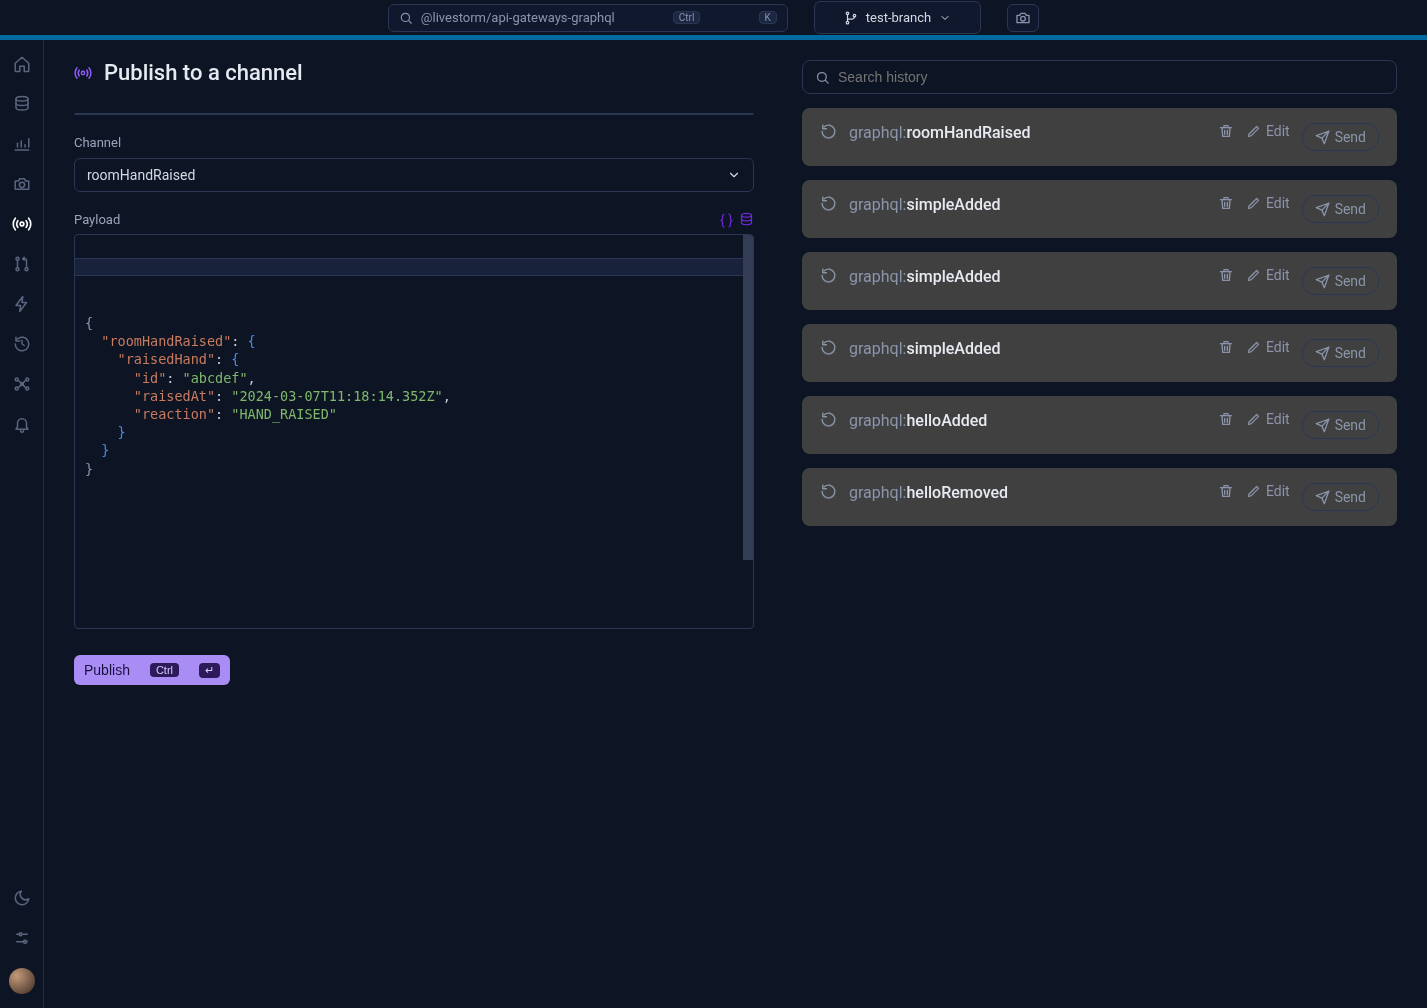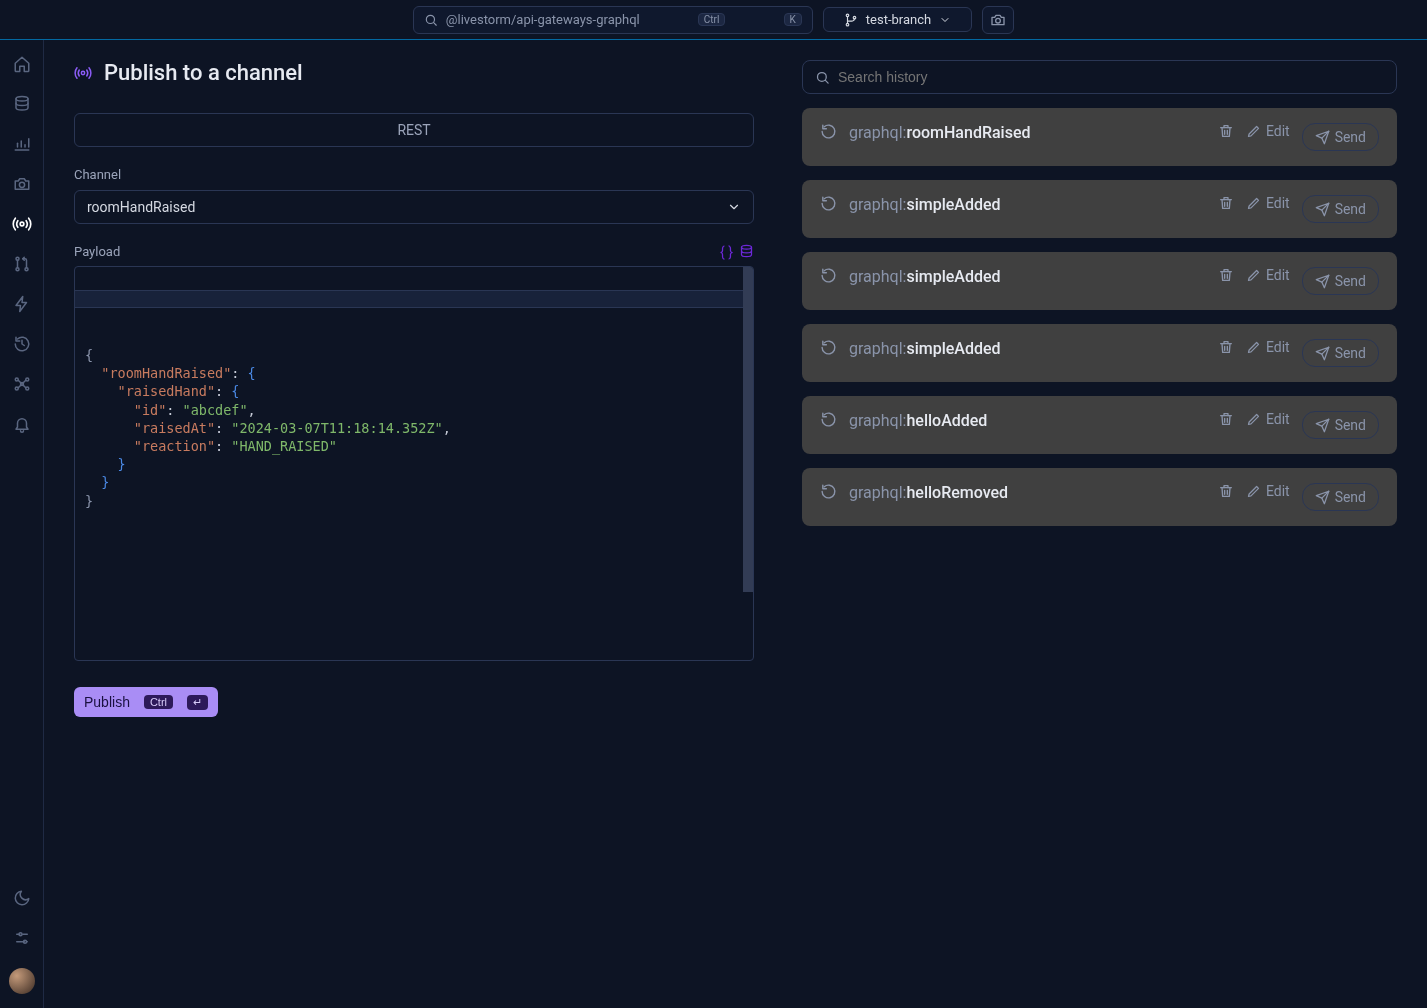--- a/index.html
+++ b/index.html
@@ -9,46 +9,46 @@
   color: #d5d9e2;
   width: 1427px;
   height: 1008px;
   overflow: hidden;
 }
 .topbar {
   height: 40px;
   display: flex;
   align-items: center;
   justify-content: center;
-  gap: 10px;
-  border-bottom: 1px solid #0369a1;
+  gap: 26px;
+  border-bottom: 5px solid #0369a1;
   padding: 0 10px;
 }
 .search-box {
   width: 400px;
   height: 28px;
   background: #0f182d;
   border: 1px solid #2a3654;
   border-radius: 6px;
   display: flex;
   align-items: center;
   padding: 0 10px;
   color: #8a94aa;
   font-size: 13px;
   gap: 8px;
 }
 .search-box .kbd { background:#1c2742; border:1px solid #2a3654; border-radius:4px; padding:0 5px; font-size:10px; color:#8a94aa; margin-left:auto;}
 .branch-btn {
-  height: 25px;
+  height: 33px;
   background: #0f182d;
   border: 1px solid #2a3654;
   border-radius: 6px;
   display: flex;
   align-items: center;
-  padding: 0 20px;
+  padding: 0 29px;
   color: #d5d9e2;
   font-size: 13px;
   gap: 8px;
   cursor: pointer;
 }
 .icon-btn {
   height: 28px; width: 32px;
   background: #0f182d;
   border: 1px solid #2a3654;
   border-radius: 6px;
@@ -94,21 +94,21 @@
 .code-content{position:relative;}
 .tok-brace{color:#8b95ac;}
 .tok-blue{color:#4a88e3;}
 .tok-key{color:#c87b5f;}
 .tok-str{color:#7fb86a;}
 .tok-punc{color:#c7ccd8;}
 .publish-btn {
   margin-top:26px;
   background:#a98df5; color:#1a1040;
   border:none; border-radius:6px; padding:7px 10px;
-  font-size:14px; display:inline-flex; align-items:center; gap:14px; cursor:pointer; font-weight:500;
+  font-size:14px; display:inline-flex; align-items:center; gap:20px; cursor:pointer; font-weight:500;
 }
 .publish-btn .kbd{ background:#2d1a5a; color:#d7cbf8; border-radius:4px; padding:1px 6px; font-size:11px;}
 .history-search{
   border:1px solid #2a3654; border-radius:8px; padding:8px 12px;
   display:flex; align-items:center; gap:8px; font-size:14px; color:#8a94aa; margin-bottom:14px;
 }
 .history-search input{ background:transparent; border:none; outline:none; color:#d5d9e2; font-size:14px; flex:1;}
 .history-item{
   background:#404040; border-radius:8px; padding:15px 18px;
   display:flex; align-items:flex-start; gap:12px; margin-bottom:14px;
@@ -255,21 +255,20 @@
             <circle cx="12" cy="12" r="2.2"></circle>
             <path d="M7 8a7 7 0 0 0 0 8"></path>
             <path d="M17 8a7 7 0 0 1 0 8"></path>
             <path d="M4 5a11 11 0 0 0 0 14"></path>
             <path d="M20 5a11 11 0 0 1 0 14"></path>
           </svg>
         <div class="page-title">Publish to a channel</div>
       </div>
 
       <div class="seg">
-        <div class="seg-item">REST</div>
       </div>
 
       <div class="field-label">Channel</div>
       <div class="select-box">
         <span>roomHandRaised</span>
         <svg width="14" height="14" viewBox="0 0 24 24">
             <polyline points="6 9 12 15 18 9"></polyline>
           </svg>
       </div>
 

